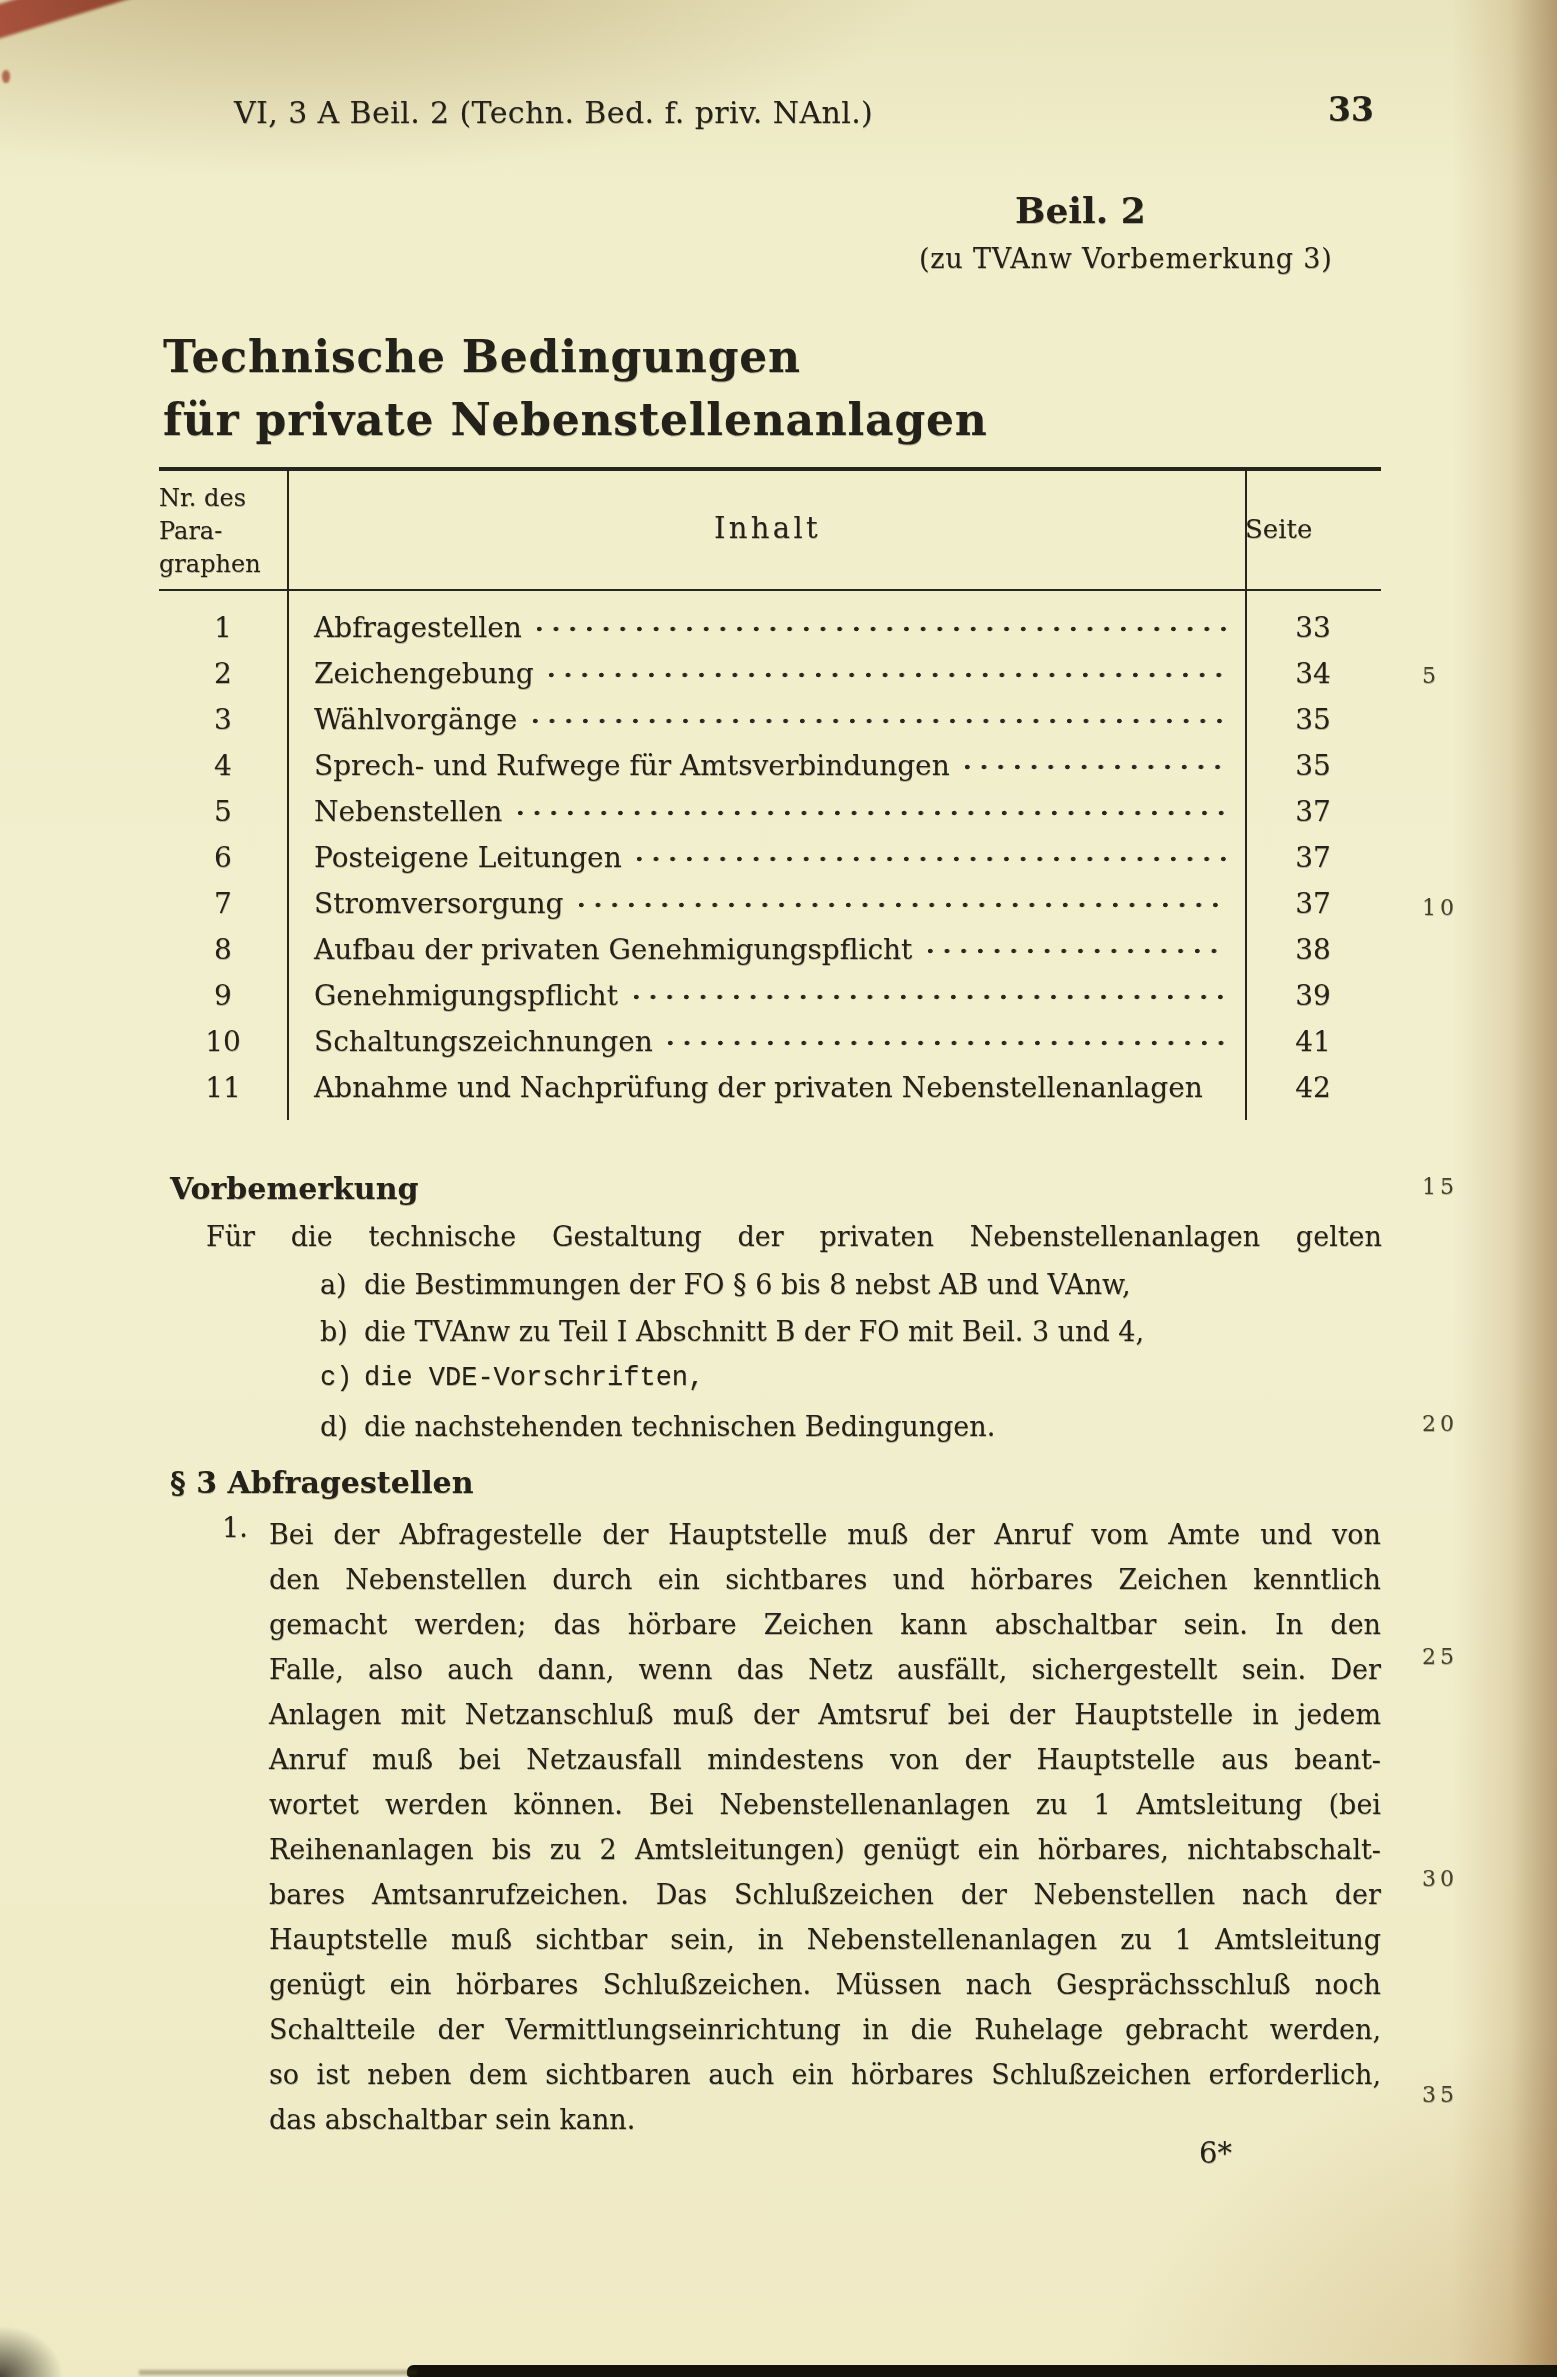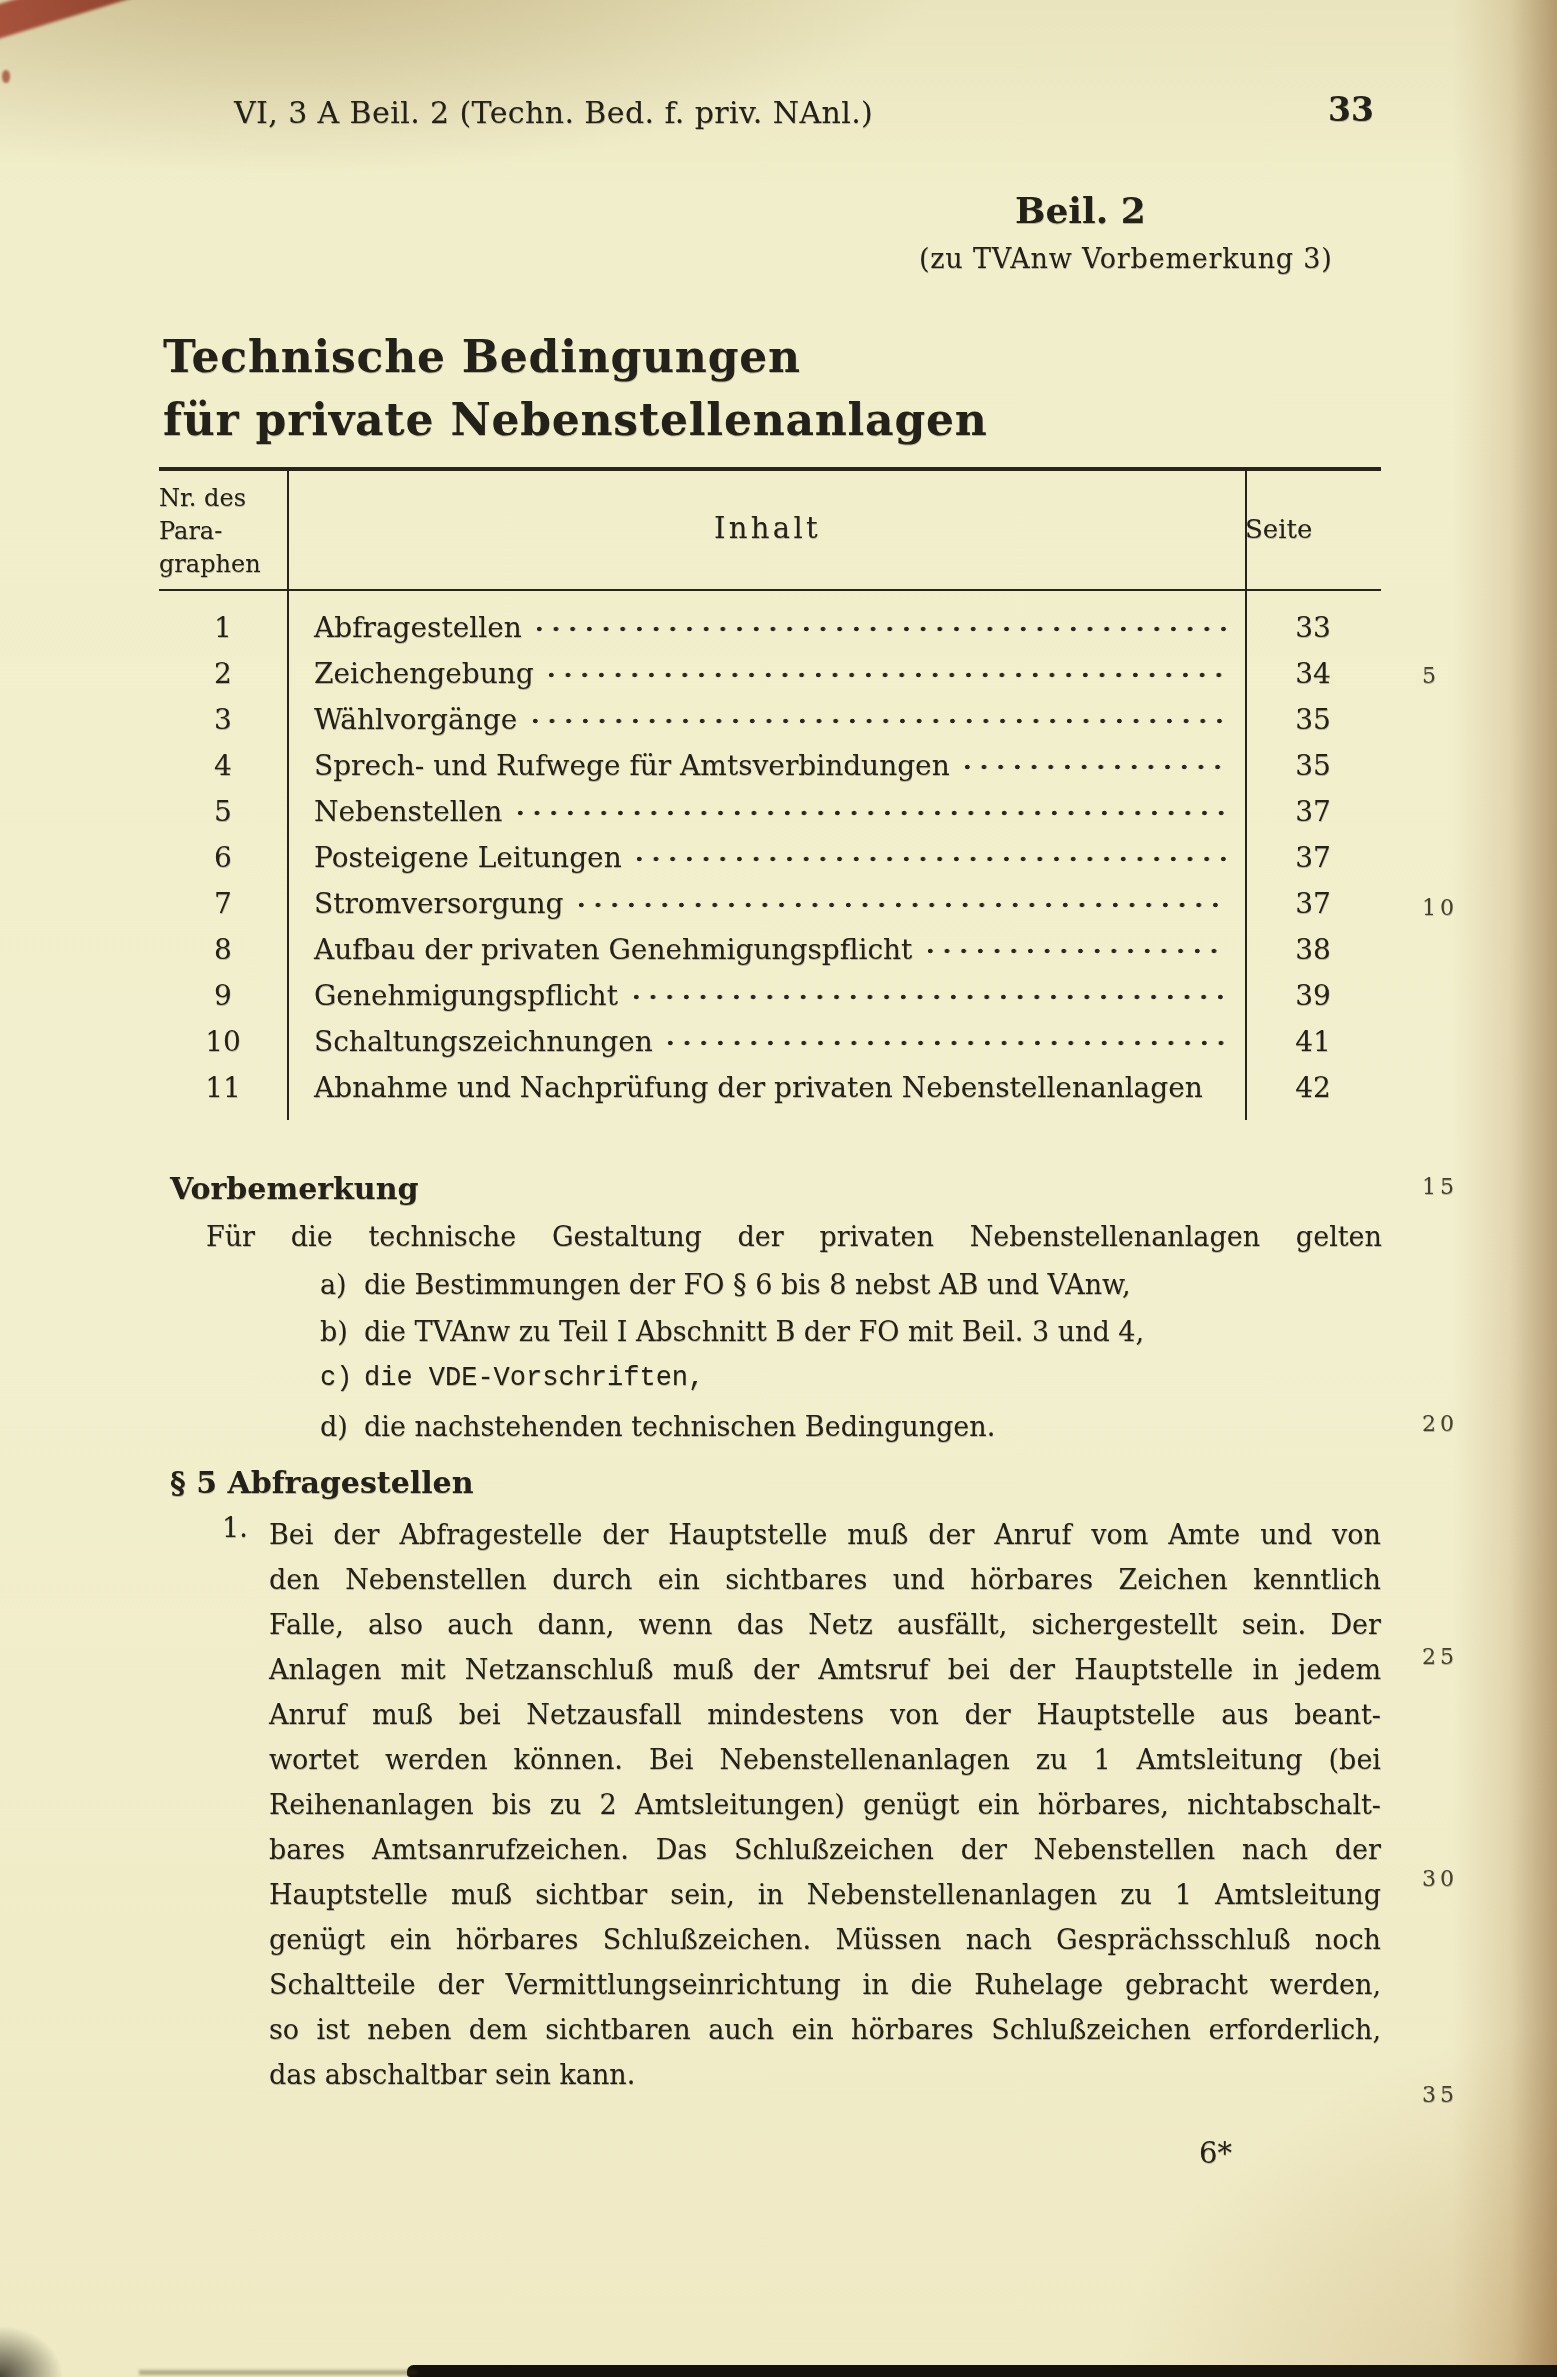--- a/index.html
+++ b/index.html
@@ -223,25 +223,26 @@
   <div class="abs vb-item" style="top:1316px;">
     <span class="mk">b)</span><span>die TVAnw zu Teil I Abschnitt B der FO mit Beil. 3 und 4,</span>
   </div>
   <div class="abs vb-item" style="top:1363px;font-family:Liberation Mono, monospace;">
     <span class="mk">c)</span><span>die VDE-Vorschriften,</span>
   </div>
   <div class="abs vb-item" style="top:1411px;">
     <span class="mk">d)</span><span>die nachstehenden technischen Bedingungen.</span>
   </div>
 
-  <div class="abs s1-heading">§ 5 Abfragestellen</div>
+  <div class="abs s1-heading">§ 3 Abfragestellen</div>
   <div class="abs s1-num">1.</div>
   <div class="abs s1-body">
     <div class="ln">Bei der Abfragestelle der Hauptstelle muß der Anruf vom Amte und von</div>
     <div class="ln">den Nebenstellen durch ein sichtbares und hörbares Zeichen kenntlich</div>
+    <div class="ln">gemacht werden; das hörbare Zeichen kann abschaltbar sein. In den</div>
     <div class="ln">Falle, also auch dann, wenn das Netz ausfällt, sichergestellt sein. Der</div>
     <div class="ln">Anlagen mit Netzanschluß muß der Amtsruf bei der Hauptstelle in jedem</div>
     <div class="ln">Anruf muß bei Netzausfall mindestens von der Hauptstelle aus beant-</div>
     <div class="ln">wortet werden können. Bei Nebenstellenanlagen zu 1 Amtsleitung (bei</div>
     <div class="ln">Reihenanlagen bis zu 2 Amtsleitungen) genügt ein hörbares, nichtabschalt-</div>
     <div class="ln">bares Amtsanrufzeichen. Das Schlußzeichen der Nebenstellen nach der</div>
     <div class="ln">Hauptstelle muß sichtbar sein, in Nebenstellenanlagen zu 1 Amtsleitung</div>
     <div class="ln">genügt ein hörbares Schlußzeichen. Müssen nach Gesprächsschluß noch</div>
     <div class="ln">Schaltteile der Vermittlungseinrichtung in die Ruhelage gebracht werden,</div>
     <div class="ln">so ist neben dem sichtbaren auch ein hörbares Schlußzeichen erforderlich,</div>

